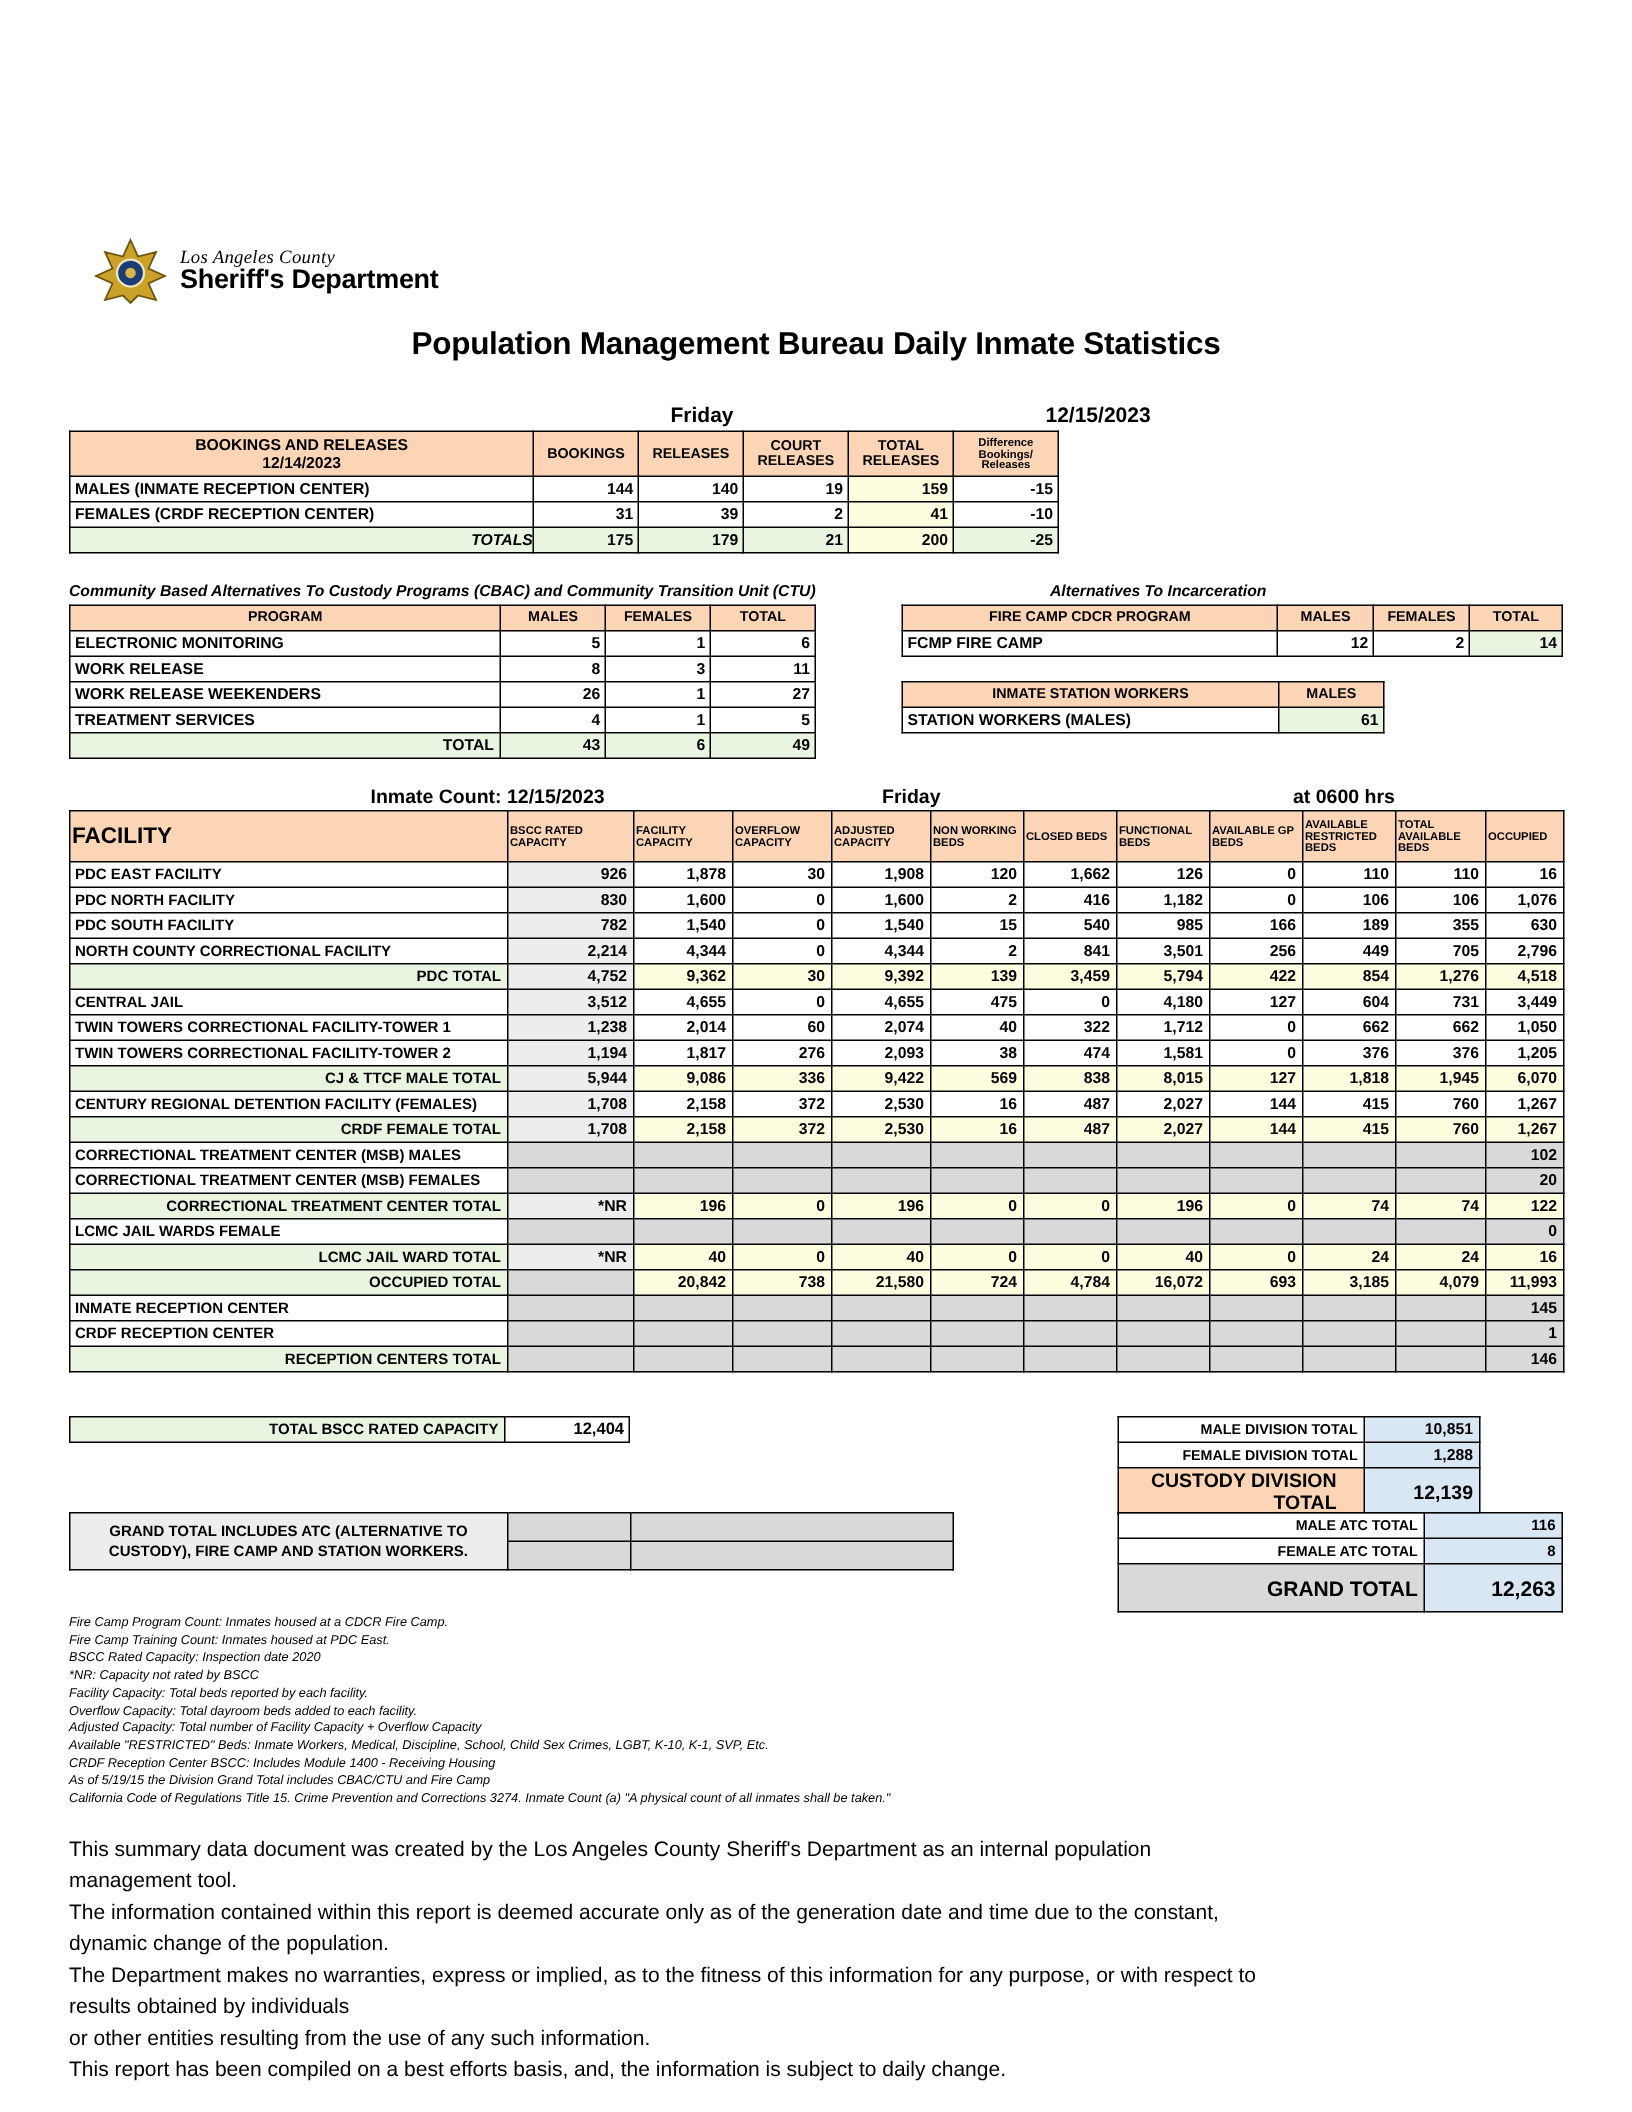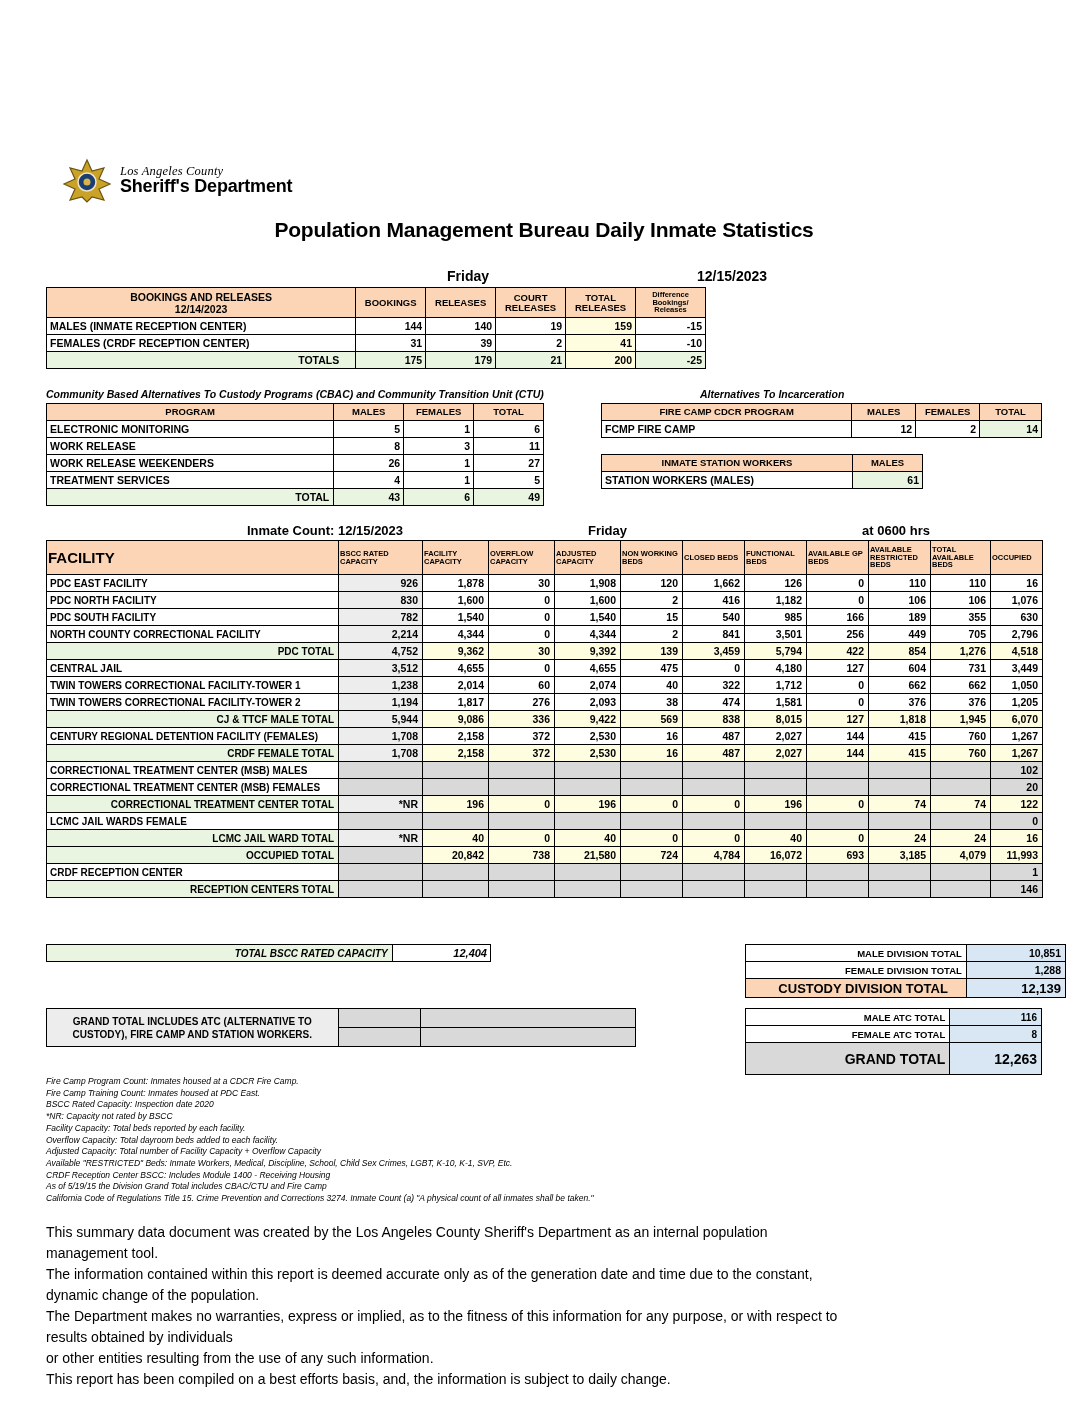--- a/index.html
+++ b/index.html
@@ -65,27 +65,27 @@
   
   .t-fac{position:absolute;left:46px;top:540px;width:996px;table-layout:fixed;}
   .t-fac td{height:17px;font-size:10.5px;}
   .t-fac .fhdr{background:#fbd5b5;font-weight:bold;font-size:7.5px;line-height:1.05;vertical-align:middle;padding:1px;}
   .t-fac .fhdr.big{font-size:15px;}
   .t-fac .rowlbl{text-align:left;font-size:10px;font-weight:bold;padding-left:3px;}
   .t-fac .n{text-align:right;font-weight:bold;padding-right:4px;}
   .t-fac .totlbl{text-align:right;font-weight:bold;font-size:10px;padding-right:4px;background:#e9f5e1;}
 
   
-  .t-div{position:absolute;left:745px;top:944px;width:321px;}
+  .t-div{position:absolute;left:745px;top:944px;width:242px;}
   .t-div td{height:17px;font-size:10.5px;}
   .t-div .dl{text-align:right;font-weight:bold;font-size:9.5px;padding-right:4px;}
   .t-div .dv{text-align:right;font-weight:bold;padding-right:4px;width:92px;}
   .t-cdt td{height:19px;font-size:13px;}
 
-  .t-bscc{position:absolute;left:46px;top:944px;width:445px;font-style:italic;}
+  .t-bscc{position:absolute;left:46px;top:944px;width:374px;}
   .t-bscc td{height:17px;}
 
   
   .t-grand-left{position:absolute;left:46px;top:1008px;width:590px;}
   .t-grand-left td{height:19px;}
   .t-grand-right{position:absolute;left:745px;top:1008px;width:297px;}
   .t-grand-right td{height:17px;font-size:10px;}
   .t-grand-right .gl{text-align:right;font-weight:bold;padding-right:4px;font-size:9.5px;}
   .t-grand-right .gv{text-align:right;font-weight:bold;padding-right:4px;width:92px;}
   .t-grand-right .big{font-size:14px;height:32px;}
@@ -153,21 +153,21 @@
     </tr>
     <tr>
       <td class="lbl">FEMALES (CRDF RECEPTION CENTER)</td>
       <td class="num white">31</td>
       <td class="num white">39</td>
       <td class="num white">2</td>
       <td class="num yellow">41</td>
       <td class="num white">-10</td>
     </tr>
     <tr>
-      <td class="green" style="text-align:right;font-weight:bold;padding-right:16px;">TOTALS</td>
+      <td class="green" style="text-align:right;font-weight:bold;padding-right:0;font-style:italic;">TOTALS</td>
       <td class="num green">175</td>
       <td class="num green">179</td>
       <td class="num green">21</td>
       <td class="num yellow">200</td>
       <td class="num green">-25</td>
     </tr>
   </tbody>
     </table>
 
   <div class="cap-cbac">Community Based Alternatives To Custody Programs (CBAC) and Community Transition Unit (CTU)</div>
@@ -527,20 +527,34 @@
           <td class="n yellow">20,842</td>
           <td class="n yellow">738</td>
           <td class="n yellow">21,580</td>
           <td class="n yellow">724</td>
           <td class="n yellow">4,784</td>
           <td class="n yellow">16,072</td>
           <td class="n yellow">693</td>
           <td class="n yellow">3,185</td>
           <td class="n yellow">4,079</td>
           <td class="n yellow">11,993</td>
+        </tr>
+        <tr>
+          <td class="rowlbl">INMATE RECEPTION CENTER</td>
+          <td class="n grey"></td>
+          <td class="n grey"></td>
+          <td class="n grey"></td>
+          <td class="n grey"></td>
+          <td class="n grey"></td>
+          <td class="n grey"></td>
+          <td class="n grey"></td>
+          <td class="n grey"></td>
+          <td class="n grey"></td>
+          <td class="n grey"></td>
+          <td class="n grey">145</td>
         </tr>
         <tr>
           <td class="rowlbl">CRDF RECEPTION CENTER</td>
           <td class="n grey"></td>
           <td class="n grey"></td>
           <td class="n grey"></td>
           <td class="n grey"></td>
           <td class="n grey"></td>
           <td class="n grey"></td>
           <td class="n grey"></td>

